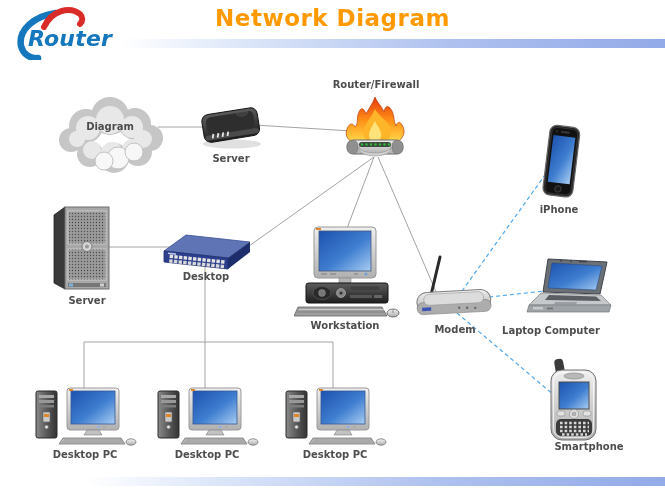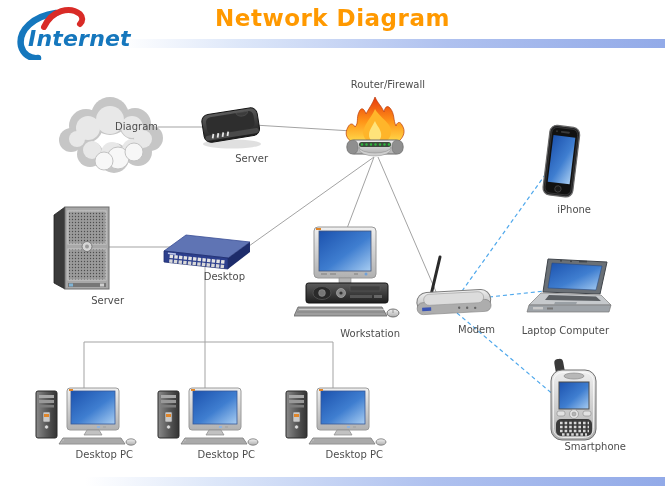--- a/index.html
+++ b/index.html
@@ -13,22 +13,22 @@
   .logo-text{position:absolute;left:20px;top:24px;font-size:22px;font-weight:bold;
              font-style:italic;color:#1577bd;letter-spacing:.2px;}
   .bar{position:absolute;height:9px;z-index:0;
        background:linear-gradient(to right,#ffffff 0%,#dde7f9 22%,#afc1ef 60%,#92aae8 100%);}
   .bar-top{left:120px;right:0;top:39px;}
   .bar-bottom{left:85px;right:0;top:477px;}
   
   .wires{position:absolute;left:0;top:0;z-index:1;}
   .node{position:absolute;z-index:2;}
   .node svg{display:block;width:100%;height:100%;}
-  .lbl{position:absolute;z-index:3;font-size:10px;color:#4d4d4d;text-align:right;
-       line-height:1.1;white-space:nowrap;}
+  .lbl{position:absolute;z-index:3;font-size:10px;color:#4d4d4d;text-align:center;
+       line-height:1.1;white-space:nowrap;font-weight:bold;}
   .defs-holder{position:absolute;width:0;height:0;overflow:hidden;}
 </style>
 </head>
 <body>
 
 <div class="stage">
 
   <svg class="defs-holder" aria-hidden="true">
     <defs>
       <linearGradient id="gScreen" x1="0" y1="0" x2="1" y2="1">
@@ -78,21 +78,21 @@
         <ellipse cx="98" cy="56" rx="5" ry="3.2" fill="url(#gSilver)" stroke="#666" stroke-width="0.7"></ellipse>
       </symbol>
     </defs>
   </svg>
 
   <div class="logo">
     <svg width="132" height="58" viewBox="0 0 132 58">
       <path d="M48,11 C26,14 10,28 13,44 C15,52 22,57 30,56" fill="none" stroke="#1577bd" stroke-width="6.5" stroke-linecap="round"></path>
       <path d="M36,25 C44,8 62,4 72,12 C75,15 75,19 72,22" fill="none" stroke="#d92b27" stroke-width="6" stroke-linecap="round"></path>
     </svg>
-    <span class="logo-text">Internet</span>
+    <span class="logo-text">Router</span>
   </div>
   <div class="title">Network Diagram</div>
   <div class="bar bar-top"></div>
   <div class="bar bar-bottom"></div>
 
   <svg class="wires" width="665" height="500" viewBox="0 0 665 500">
     <g fill="none" stroke="#a3a3a3" stroke-width="1">
       <path d="M158,127 H210"></path>
       <path d="M254,125 L352,131"></path>
       <path d="M374,157 L242,251"></path>
@@ -320,21 +320,21 @@
     <svg viewBox="0 0 104 62">
         <use href="#symDesktopPC"></use>
       </svg>
   </div>
 
   <div class="lbl" style="left:62px;top:121px;width:96px">Diagram</div>
   <div class="lbl" style="left:194px;top:153px;width:74px">Server</div>
   <div class="lbl" style="left:327px;top:79px;width:98px">Router/Firewall</div>
   <div class="lbl" style="left:50px;top:295px;width:74px">Server</div>
   <div class="lbl" style="left:167px;top:271px;width:78px">Desktop</div>
-  <div class="lbl" style="left:290px;top:328px;width:110px">Workstation</div>
+  <div class="lbl" style="left:290px;top:320px;width:110px">Workstation</div>
   <div class="lbl" style="left:415px;top:324px;width:80px">Modem</div>
   <div class="lbl" style="left:527px;top:204px;width:64px">iPhone</div>
   <div class="lbl" style="left:493px;top:325px;width:116px">Laptop Computer</div>
   <div class="lbl" style="left:552px;top:441px;width:74px">Smartphone</div>
   <div class="lbl" style="left:37px;top:449px;width:96px">Desktop PC</div>
   <div class="lbl" style="left:159px;top:449px;width:96px">Desktop PC</div>
   <div class="lbl" style="left:287px;top:449px;width:96px">Desktop PC</div>
 
 </div>
 

